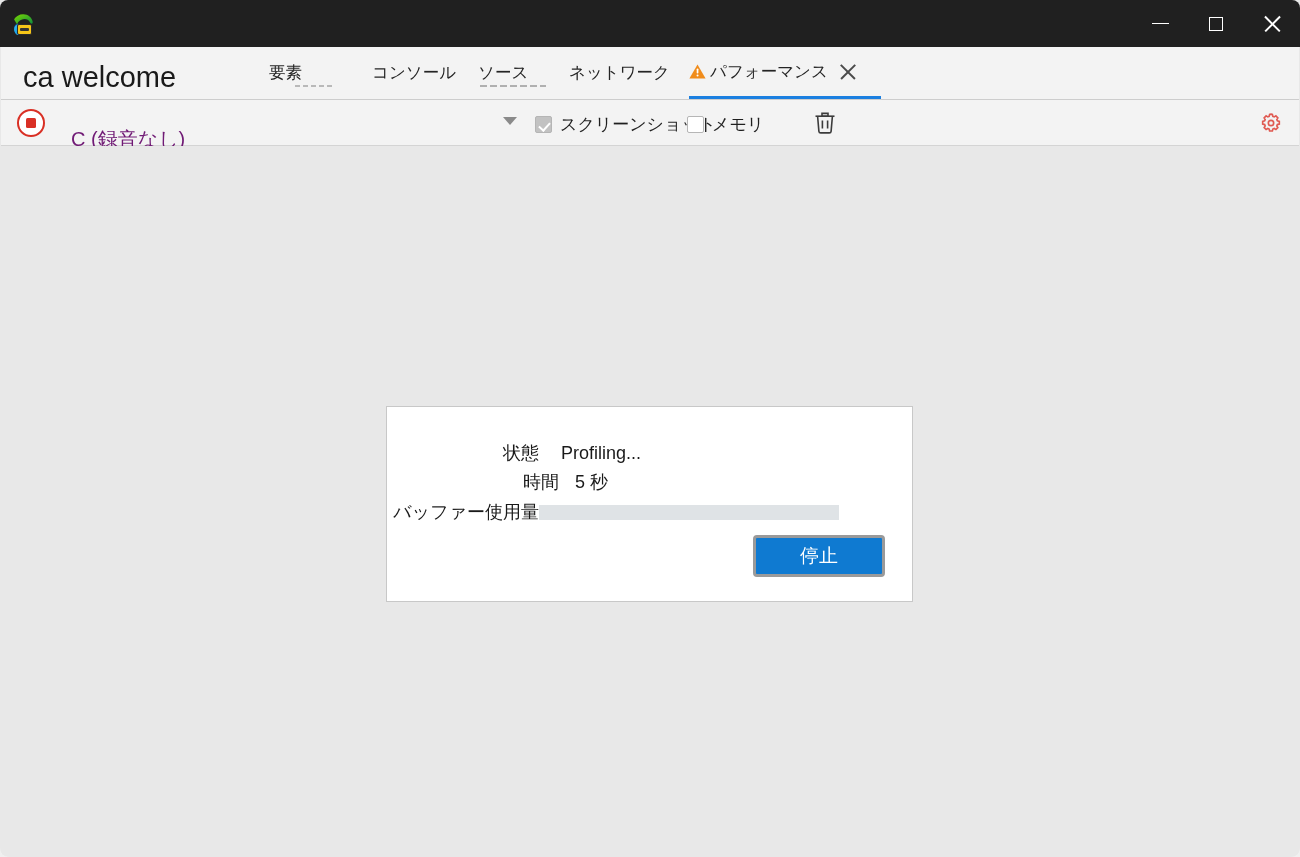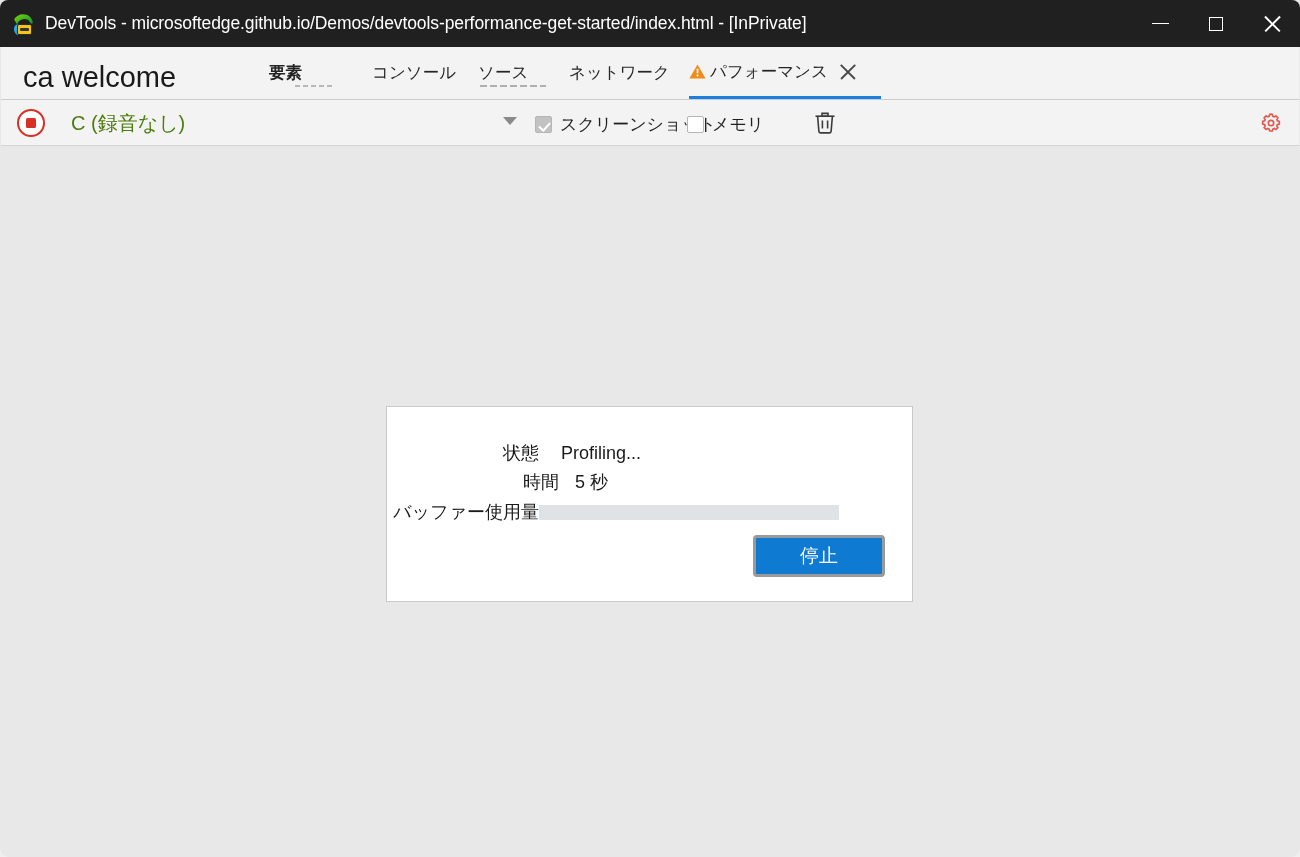--- a/index.html
+++ b/index.html
@@ -275,23 +275,23 @@
   #record-btn::after {
     content: "";
     position: absolute;
     left: 7px; top: 7px;
     width: 10px; height: 10px;
     background: #d93025;
     border-radius: 1.5px;
   }
   #capture-label {
     position: absolute;
-    left: 70px; top: 10px;
+    left: 70px; top: 26px;
     font-size: 20px;
-    color: #4d7c0f;
+    color: #701a75;
     white-space: nowrap;
   }
   #dropdown-caret {
     position: absolute;
     left: 502px; top: 17px;
     width: 0; height: 0;
     border-left: 7px solid transparent;
     border-right: 7px solid transparent;
     border-top: 8px solid #8a8a8a;
   }
@@ -437,40 +437,39 @@
             <stop offset="0" stop-color="#7bd900"></stop>
             <stop offset="1" stop-color="#0c8c3f"></stop>
           </linearGradient>
         </defs>
         <path d="M20.4 16.3c-1.2 2.6-3.9 4.5-7.1 4.5-4.6 0-8.3-3.4-8.3-7.6 0-1.3.6-2.4 1.5-3-2.3.3-4.4 2-4.4 5.2 0 3.6 3.4 7.6 8.9 7.6 4.5 0 7.9-2.6 9.4-6.7z" fill="url(#g1)"></path>
         <path d="M9.1 20.1c-1.5-.9-2.8-2.3-3.5-4-.8-2-.4-3.9.9-4.9-2.3.3-4.4 2-4.4 5.2 0 2.2 1.3 4.5 3.5 5.9 1.4.4 2.6.2 3.5-.6z" fill="url(#g2)"></path>
         <path d="M2.1 6.3C3.9 3.2 7.3 1.2 11.2 1.2c5.3 0 8.6 3.6 9.4 7.1.3 1.5-.1 2.4-.9 2.4-.9 0-1.3-.6-1.9-1.6-1-1.7-2.8-3-5.3-3-3.4 0-6.3 2.1-7.4 5.1-.9-.9-2-2.9-3-4.9z" fill="url(#g3)"></path>
       </svg>
       <span class="wrench-badge"></span>
     </div>
-    <div id="title-text">DevTools - microsoftedge.github.io/Demos/devtools-performance-get-started/index.html - [InPrivate]</div>
     <div id="window-controls">
       <div class="wc-btn">
         <span class="wc-min"></span>
       </div>
       <div class="wc-btn">
         <span class="wc-max"></span>
       </div>
       <div class="wc-btn">
         <span class="wc-close"></span>
       </div>
     </div>
   </div>
 
   <div id="tabstrip">
 
     <div id="brand-text">ca welcome</div>
     <div id="brand-artifact"></div>
 
-    <div class="tab artifact" id="tab-elements" style="left:268px;font-weight:bold;">
+    <div class="tab artifact" id="tab-elements" style="left:268px;">
       <span class="tab-label">要素</span>
     </div>
 
     <div class="tab" id="tab-console" style="left:371px;">
       <span class="tab-label">コンソール</span>
     </div>
 
     <div class="tab artifact-short" id="tab-sources" style="left:477px;">
       <span class="tab-label">ソース</span>
     </div>

